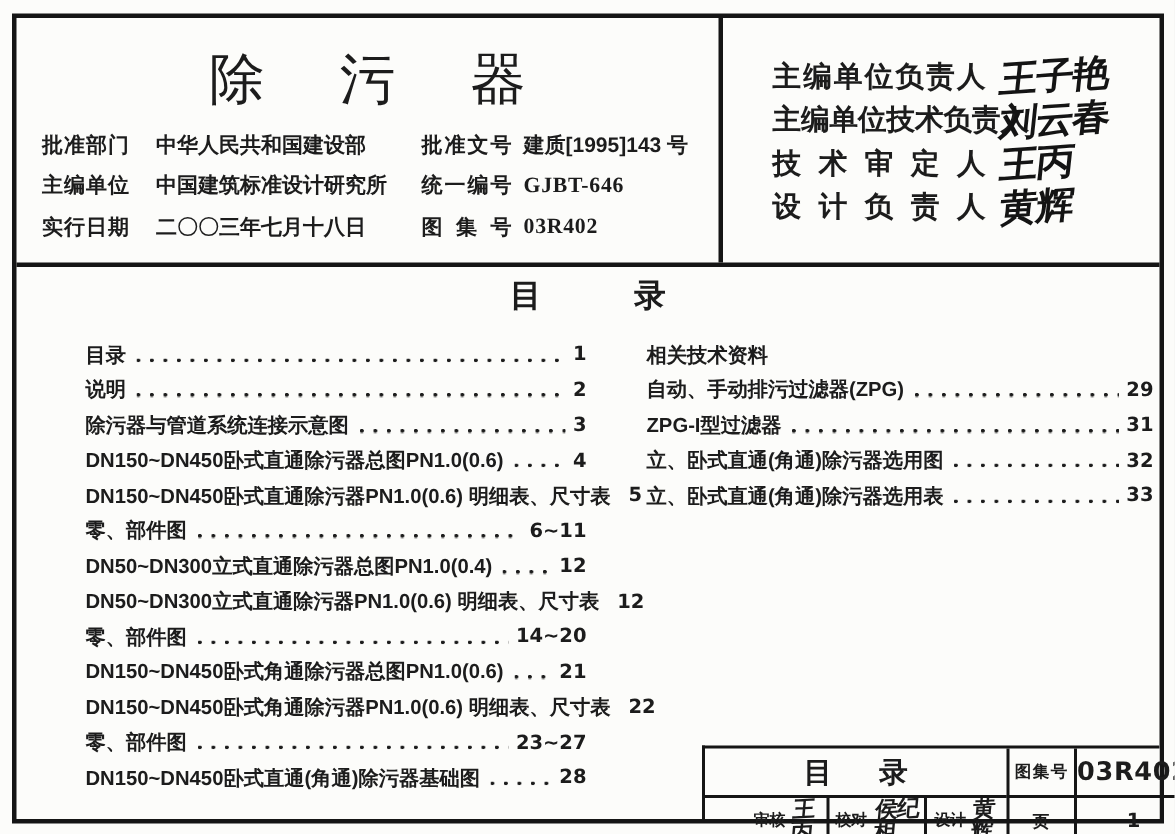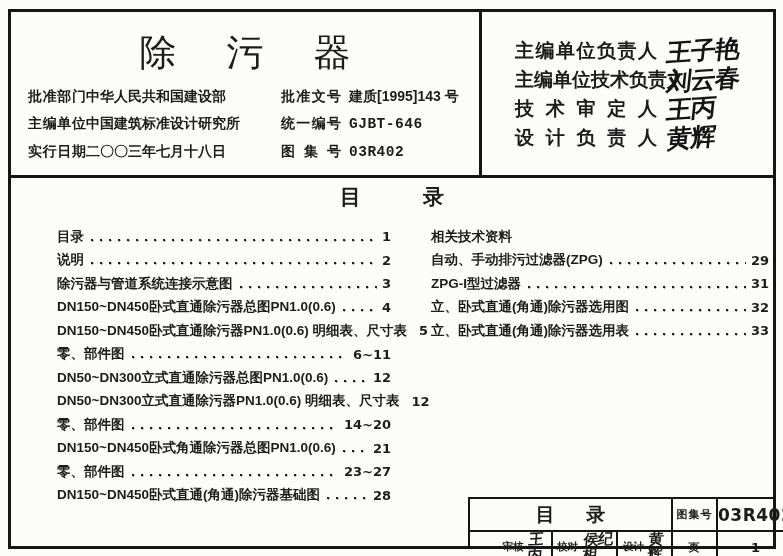--- a/index.html
+++ b/index.html
@@ -32,24 +32,24 @@
     text-align:center;
     font-family:"Liberation Serif", serif;
     font-size:37px;font-weight:500;
     letter-spacing:0.55em;text-indent:0.55em;
     white-space:nowrap;
   }
   .fields{position:absolute;top:71px;font-size:14px;font-weight:700;}
   .fields-a{left:17px;}
   .fields-b{left:270px;}
   .frow{display:flex;height:27.5px;align-items:center;white-space:nowrap;}
-  .flabel{display:inline-block;width:58px;text-align-last:justify;}
+  .flabel{display:inline-block;width:58px;margin-right:18px;text-align-last:justify;}
   .fields-b .flabel{width:60px;margin-right:8px;}
   .fvalue{font-weight:600;}
-  .latin{font-family:Liberation Mono, monospace;font-size:14.5px;letter-spacing:.5px;}
+  .latin{font-family:Liberation Serif, serif;font-size:14.5px;letter-spacing:.5px;}
   .header-right{
     position:absolute;left:471px;top:0;right:0;height:100%;
     padding:24px 0 0 33px;box-sizing:border-box;
   }
   .srow{display:flex;align-items:center;height:29px;white-space:nowrap;}
   .slabel{display:inline-block;width:142px;font-size:19px;font-weight:700;text-align-last:justify;}
   .sig{
     margin-left:10px;font-size:25px;font-weight:700;line-height:1;
     transform:skewX(-10deg) rotate(-4deg);
     font-family:"DejaVu Serif", serif;
@@ -188,38 +188,43 @@
               <span class="t">DN150~DN450卧式直通除污器PN1.0(0.6) 明细表、尺寸表</span>
               <span class="leader"></span>
               <span class="pg">5</span>
             </div>
           <div class="toc-row">
               <span class="t">零、部件图</span>
               <span class="leader"></span>
               <span class="pg">6~11</span>
             </div>
           <div class="toc-row">
-              <span class="t">DN50~DN300立式直通除污器总图PN1.0(0.6)</span>
+              <span class="t">DN50~DN300立式直通除污器总图PN1.0(0.4)</span>
               <span class="leader"></span>
               <span class="pg">12</span>
             </div>
           <div class="toc-row">
               <span class="t">DN50~DN300立式直通除污器PN1.0(0.6) 明细表、尺寸表</span>
               <span class="leader"></span>
               <span class="pg">12</span>
             </div>
           <div class="toc-row">
               <span class="t">零、部件图</span>
               <span class="leader"></span>
               <span class="pg">14~20</span>
             </div>
           <div class="toc-row">
               <span class="t">DN150~DN450卧式角通除污器总图PN1.0(0.6)</span>
               <span class="leader"></span>
               <span class="pg">21</span>
+            </div>
+          <div class="toc-row">
+              <span class="t">DN150~DN450卧式角通除污器PN1.0(0.6) 明细表、尺寸表</span>
+              <span class="leader"></span>
+              <span class="pg">22</span>
             </div>
           <div class="toc-row">
               <span class="t">零、部件图</span>
               <span class="leader"></span>
               <span class="pg">23~27</span>
             </div>
           <div class="toc-row">
               <span class="t">DN150~DN450卧式直通(角通)除污器基础图</span>
               <span class="leader"></span>
               <span class="pg">28</span>

